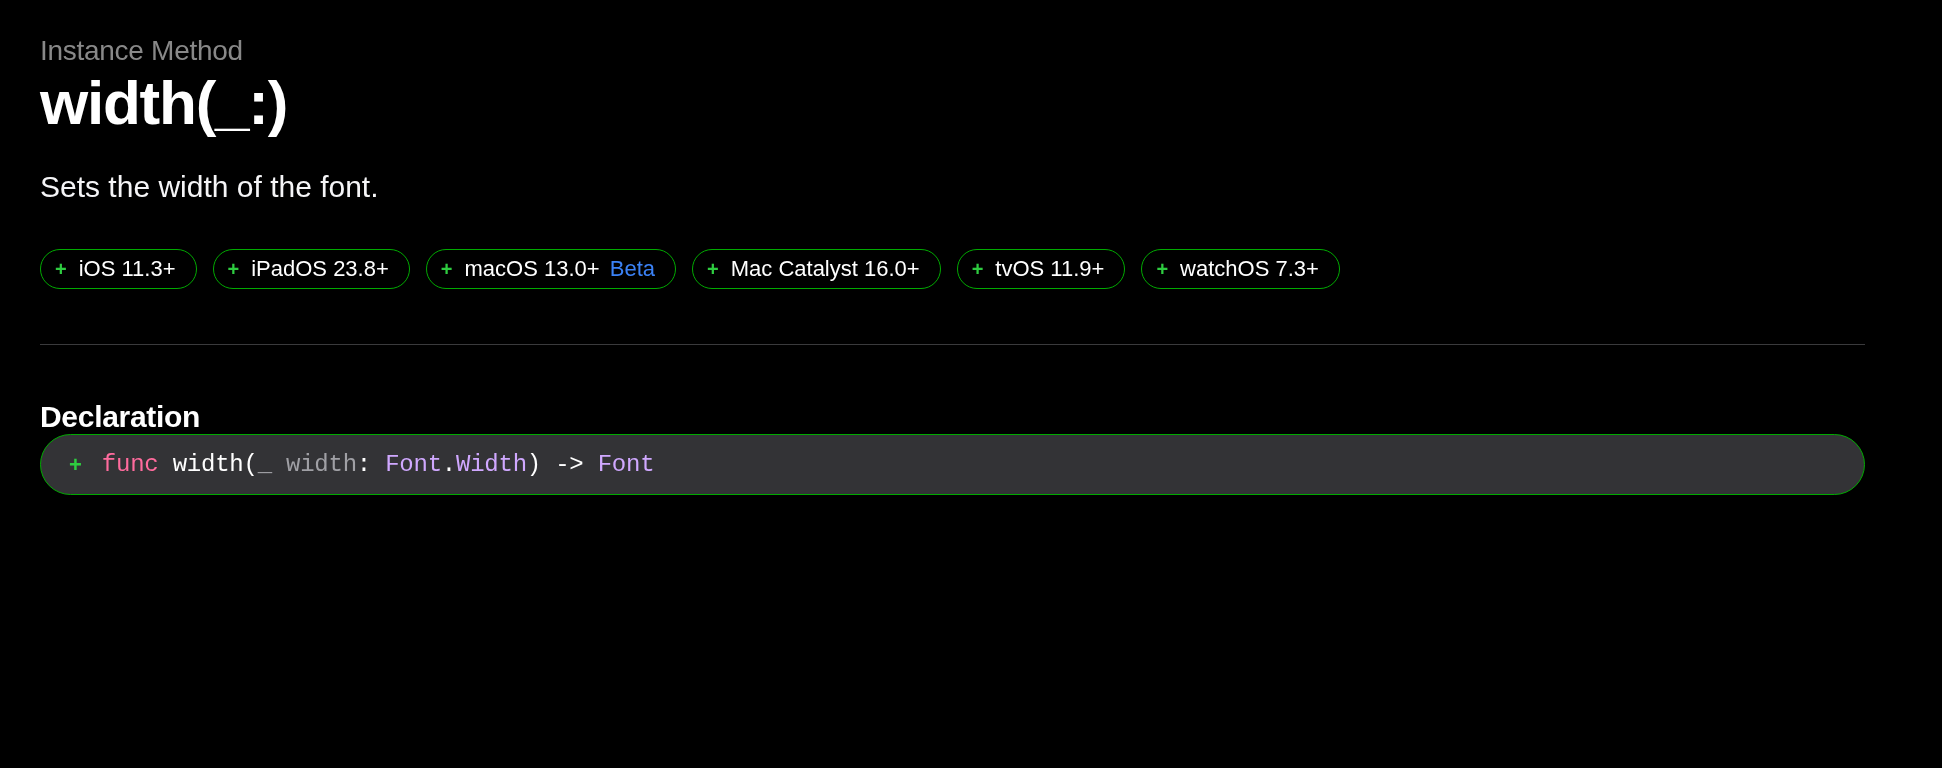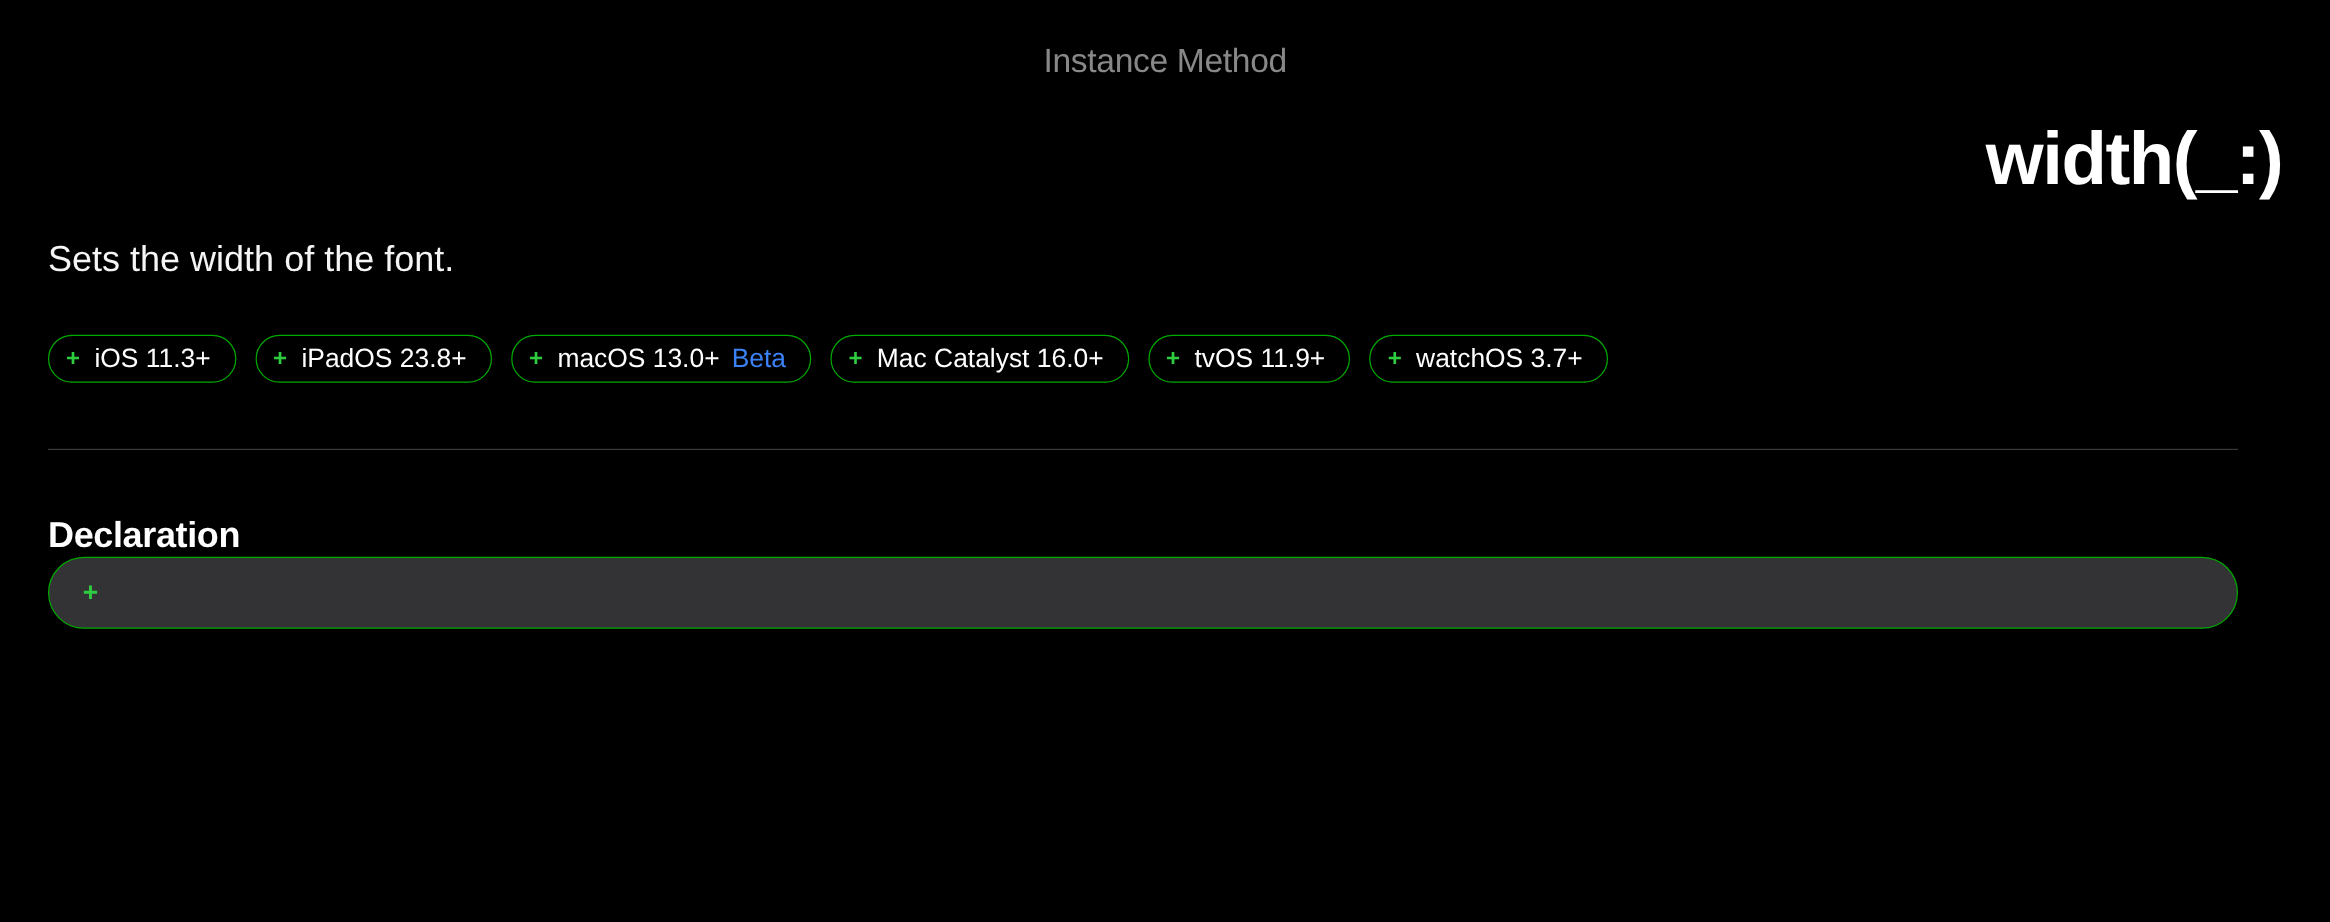--- a/index.html
+++ b/index.html
@@ -11,30 +11,27 @@
       background-color: #000000;
       color: #ffffff;
       font-family: -apple-system, BlinkMacSystemFont, "Segoe UI", Helvetica, Arial, sans-serif;
       padding: 35px 40px 60px 40px;
       -webkit-font-smoothing: antialiased;
     }
     .eyebrow {
       color: #888888;
       font-size: 28px;
       font-weight: 500;
-      margin-bottom: 30px;
       letter-spacing: -0.01em;
-      text-align: center;
     }
     .page-title {
       font-size: 62px;
       font-weight: 700;
       margin-bottom: 20px;
       letter-spacing: -0.02em;
-      text-align: right;
     }
     .description {
       font-size: 30px;
       font-weight: 400;
       color: #f5f5f7;
       margin-bottom: 45px;
       margin-top: 32px;
     }
     .platforms {
       display: flex;
@@ -125,23 +122,26 @@
   <span class="platform-badge">
     <span class="plus-icon">+</span>
     <span>Mac Catalyst 16.0+</span>
   </span>
   <span class="platform-badge">
     <span class="plus-icon">+</span>
     <span>tvOS 11.9+</span>
   </span>
   <span class="platform-badge">
     <span class="plus-icon">+</span>
-    <span>watchOS 3.7+</span>
+    <span>watchOS 7.3+</span>
   </span>
 </div>
 
 <hr class="divider">
 
 <h2 class="section-heading">Declaration</h2>
 
 <div class="code-block">
   <span class="code-plus">+</span>
+  <span class="code-text">
+    <span class="kw">func</span> <span class="id1">width</span><span class="punct">(</span><span class="param">_</span> <span class="param">width</span><span class="punct">:</span> <span class="type">Font</span><span class="punct">.</span><span class="type">Width</span><span class="punct">)</span> <span class="punct">-&gt;</span> <span class="type">Font</span>
+  </span>
 </div>
 
 </body></html>

